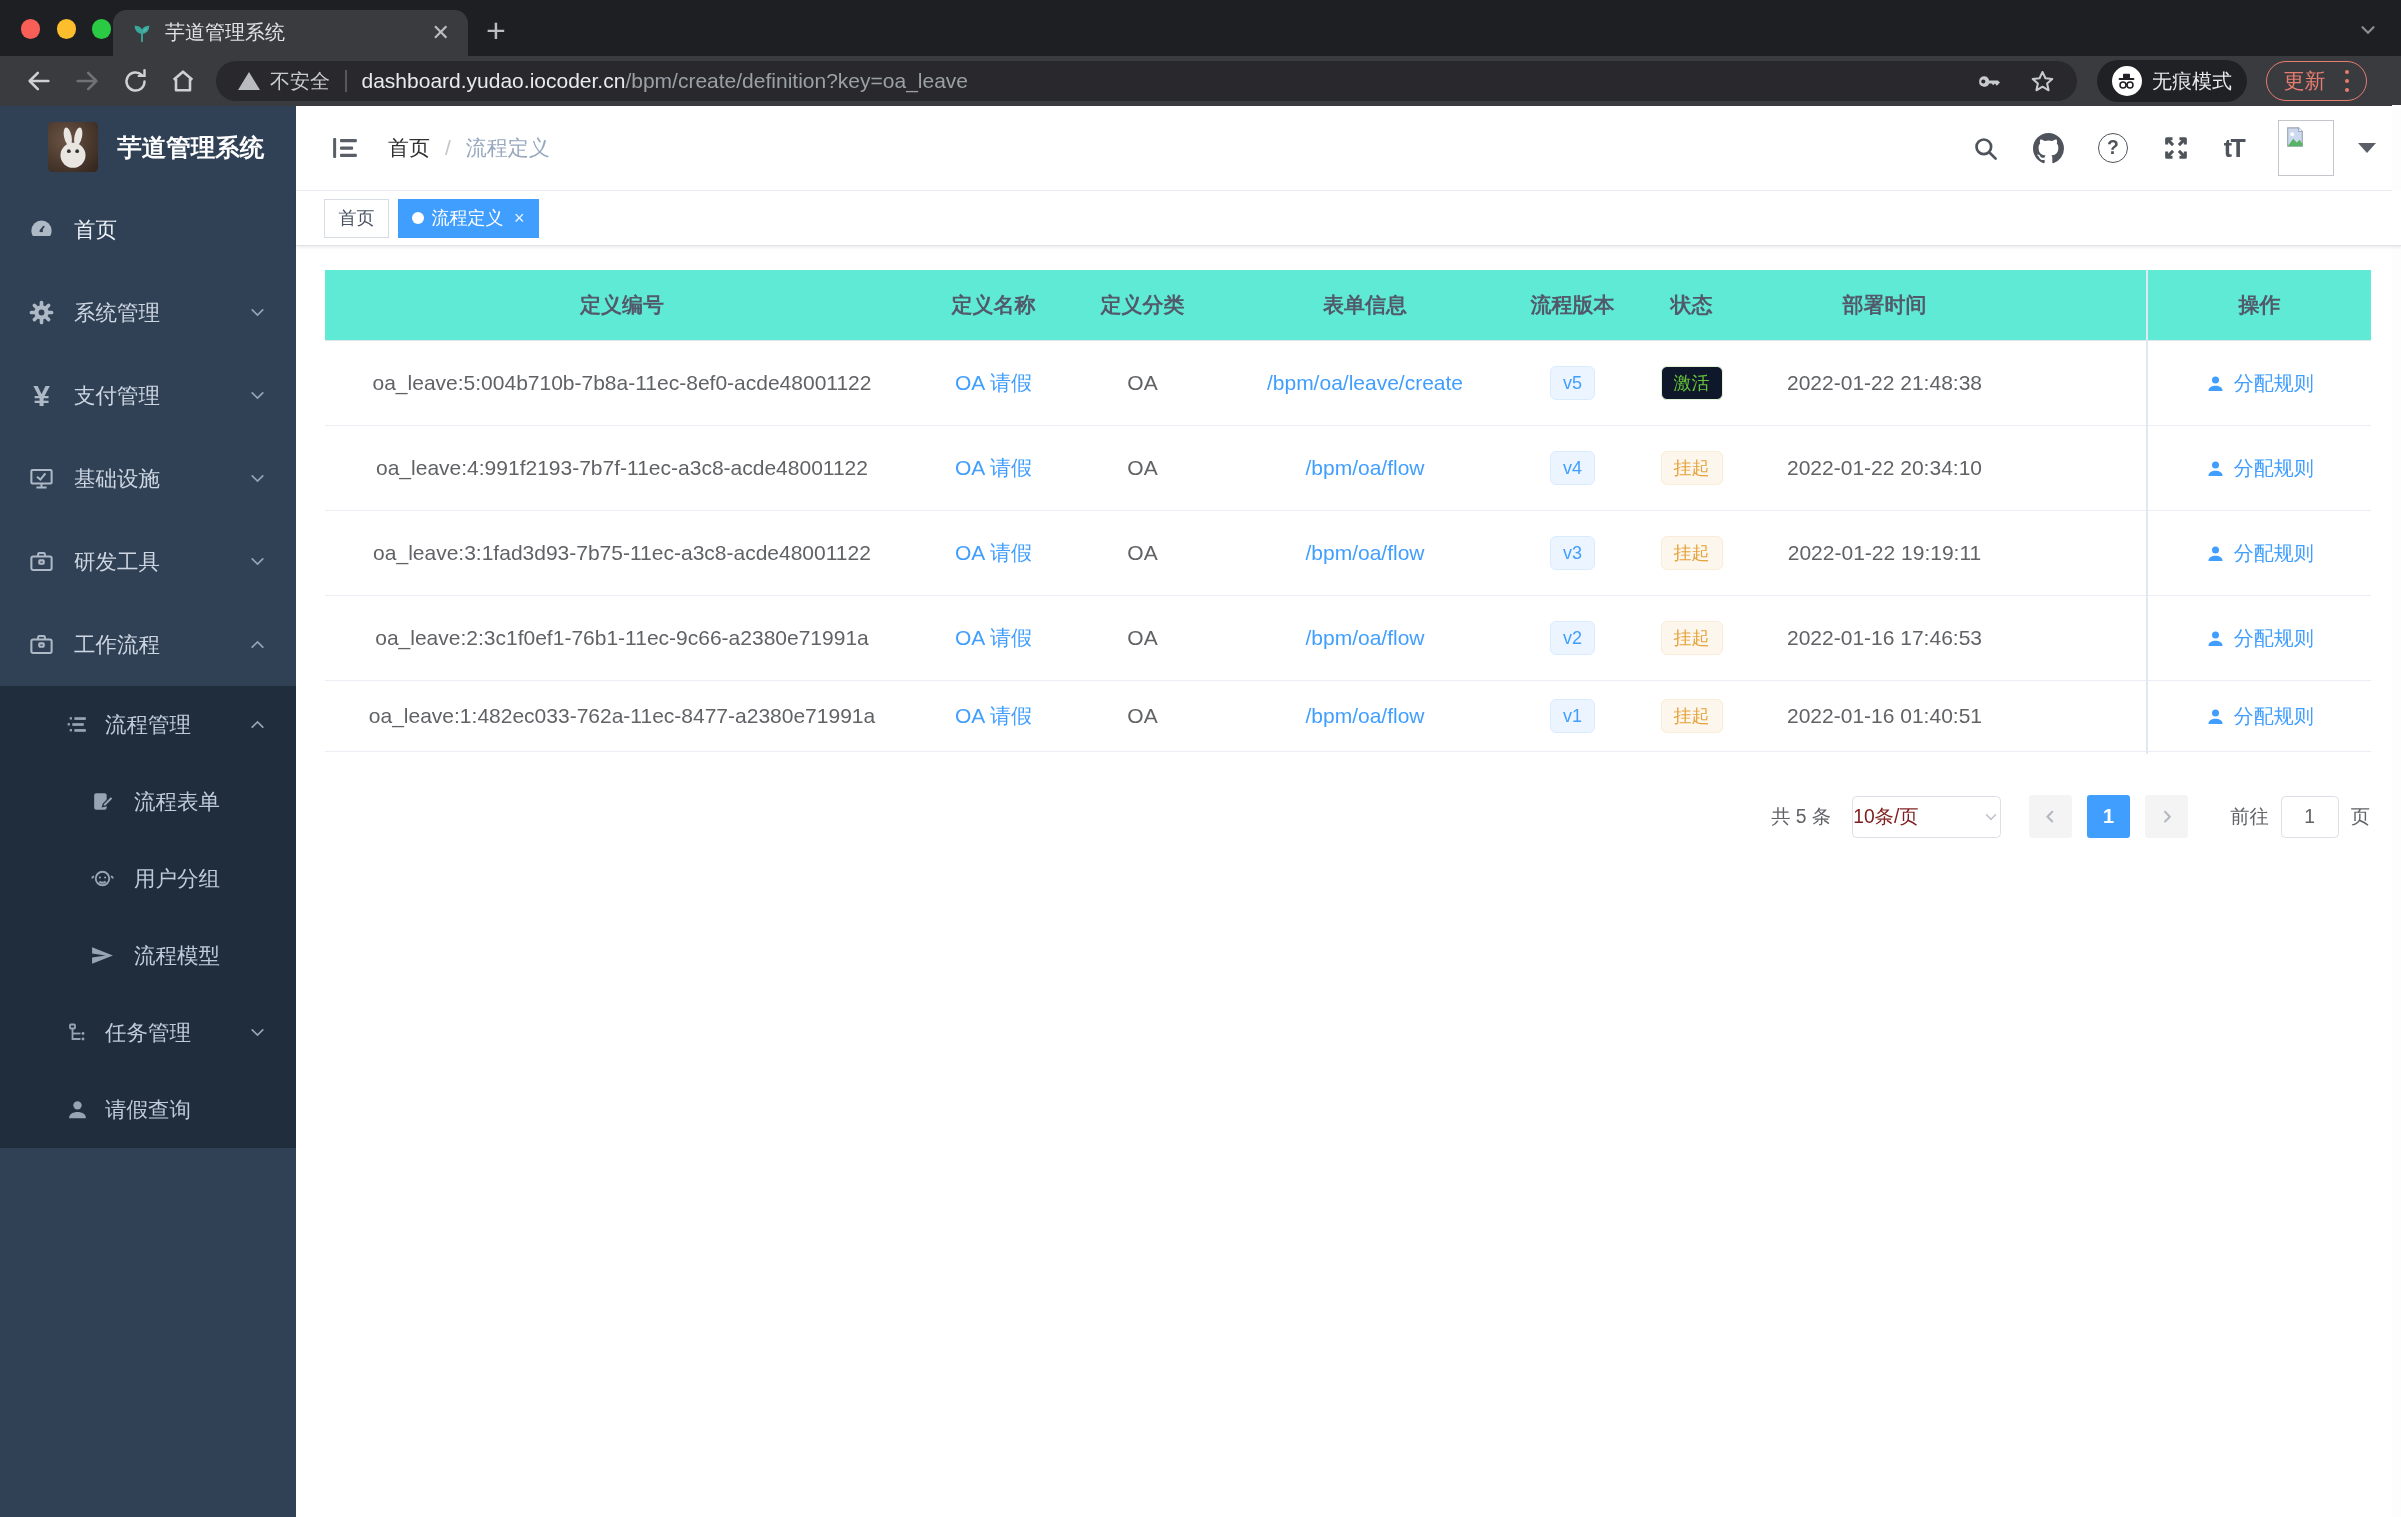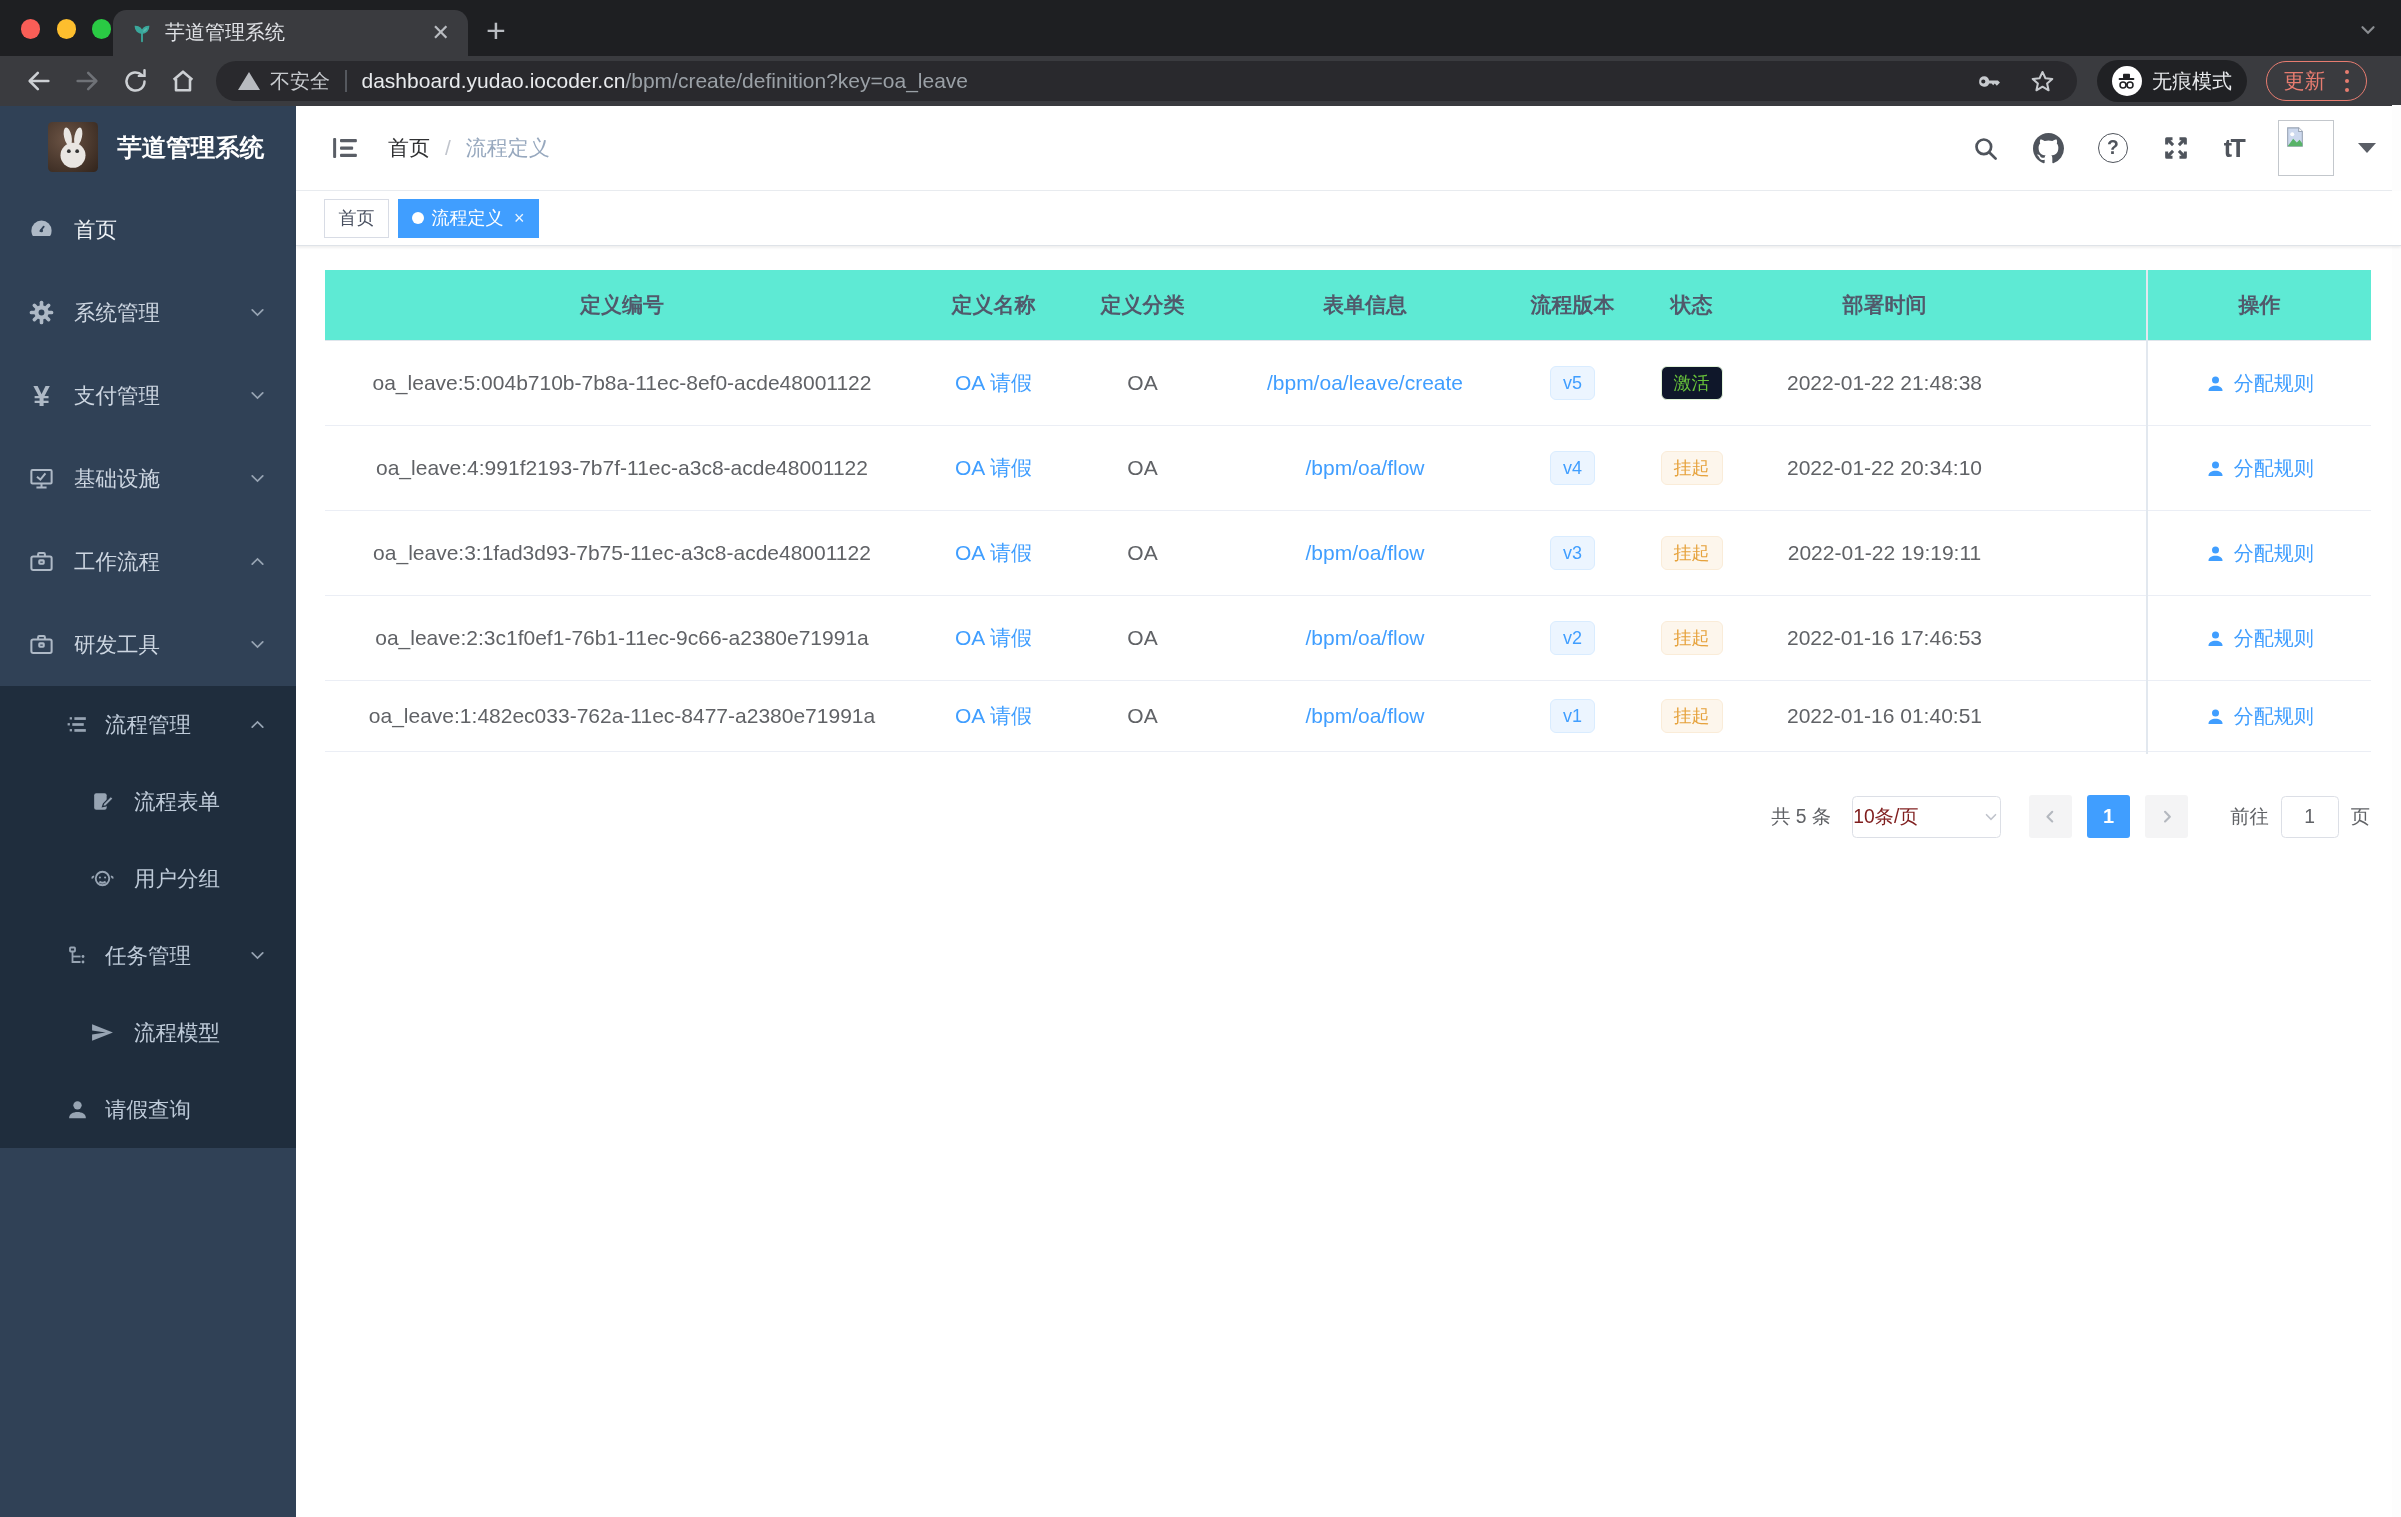--- a/index.html
+++ b/index.html
@@ -276,37 +276,37 @@
             </span>
         </div>
         <div class="nav-item">
           <span class="ico">
             <svg width="27" height="27" viewBox="0 0 24 24" fill="none" stroke="#aeb9c6" stroke-width="1.8">
                 <rect x="3" y="7.5" width="18" height="12" rx="1.5"></rect>
                 <path d="M9 7.5V5.5a1 1 0 011-1h4a1 1 0 011 1v2"></path>
                 <rect x="10" y="11" width="4" height="3" rx=".6"></rect>
               </svg>
           </span>
-          <span class="lbl">工作流程</span>
-          <span class="chev chev-up">
+          <span class="lbl">研发工具</span>
+          <span class="chev">
               <svg width="21" height="21" viewBox="0 0 24 24" fill="none" stroke="#97a4b3" stroke-width="2" stroke-linecap="round">
                 <polyline points="6,9 12,15 18,9"></polyline>
               </svg>
             </span>
         </div>
         <div class="nav-item">
           <span class="ico">
             <svg width="27" height="27" viewBox="0 0 24 24" fill="none" stroke="#aeb9c6" stroke-width="1.8">
                 <rect x="3" y="7.5" width="18" height="12" rx="1.5"></rect>
                 <path d="M9 7.5V5.5a1 1 0 011-1h4a1 1 0 011 1v2"></path>
                 <rect x="10" y="11" width="4" height="3" rx=".6"></rect>
               </svg>
           </span>
-          <span class="lbl">研发工具</span>
-          <span class="chev">
+          <span class="lbl">工作流程</span>
+          <span class="chev chev-up">
               <svg width="21" height="21" viewBox="0 0 24 24" fill="none" stroke="#97a4b3" stroke-width="2" stroke-linecap="round">
                 <polyline points="6,9 12,15 18,9"></polyline>
               </svg>
             </span>
         </div>
 
         <div class="submenu">
           <div class="nav-item l1">
             <span class="ico">
               <svg width="25" height="25" viewBox="0 0 24 24" fill="#97a4b3">
@@ -340,44 +340,44 @@
                   <circle cx="12" cy="12" r="6.5"></circle>
                   <path d="M4 10c-1.5.2-2 1-1.5 2"></path>
                   <path d="M20 10c1.5.2 2 1 1.5 2"></path>
                   <circle cx="9.5" cy="11" r="1" fill="#97a4b3" stroke="none"></circle>
                   <circle cx="14.5" cy="11" r="1" fill="#97a4b3" stroke="none"></circle>
                   <path d="M9 15c2 1.4 4 1.4 6 0"></path>
                 </svg>
             </span>
             <span class="lbl">用户分组</span>
           </div>
+          <div class="nav-item l2">
+            <span class="ico">
+              <svg width="25" height="25" viewBox="0 0 24 24" fill="#97a4b3">
+                  <path d="M2 20l20-8L2 4v6l13 2-13 2z"></path>
+                </svg>
+            </span>
+            <span class="lbl">流程模型</span>
+          </div>
           <div class="nav-item l1">
             <span class="ico">
               <svg width="24" height="24" viewBox="0 0 24 24" fill="none" stroke="#97a4b3" stroke-width="1.8">
                   <rect x="4" y="3.5" width="5" height="4" rx=".8"></rect>
                   <path d="M6.5 7.5V18h8"></path>
                   <path d="M6.5 12.5h8"></path>
                   <circle cx="17" cy="12.5" r="1.4" fill="#97a4b3" stroke="none"></circle>
                   <circle cx="17" cy="18" r="1.4" fill="#97a4b3" stroke="none"></circle>
                 </svg>
             </span>
             <span class="lbl">任务管理</span>
             <span class="chev">
                 <svg width="21" height="21" viewBox="0 0 24 24" fill="none" stroke="#97a4b3" stroke-width="2" stroke-linecap="round">
                   <polyline points="6,9 12,15 18,9"></polyline>
                 </svg>
               </span>
-          </div>
-          <div class="nav-item l2">
-            <span class="ico">
-              <svg width="25" height="25" viewBox="0 0 24 24" fill="#97a4b3">
-                  <path d="M2 20l20-8L2 4v6l13 2-13 2z"></path>
-                </svg>
-            </span>
-            <span class="lbl">流程模型</span>
           </div>
           <div class="nav-item l1">
             <span class="ico">
               <svg width="25" height="25" viewBox="0 0 24 24" fill="#97a4b3">
                   <circle cx="12" cy="8" r="4"></circle>
                   <path d="M4 20c0-3.5 3.8-5.5 8-5.5s8 2 8 5.5v.5H4z"></path>
                 </svg>
             </span>
             <span class="lbl">请假查询</span>
           </div>

